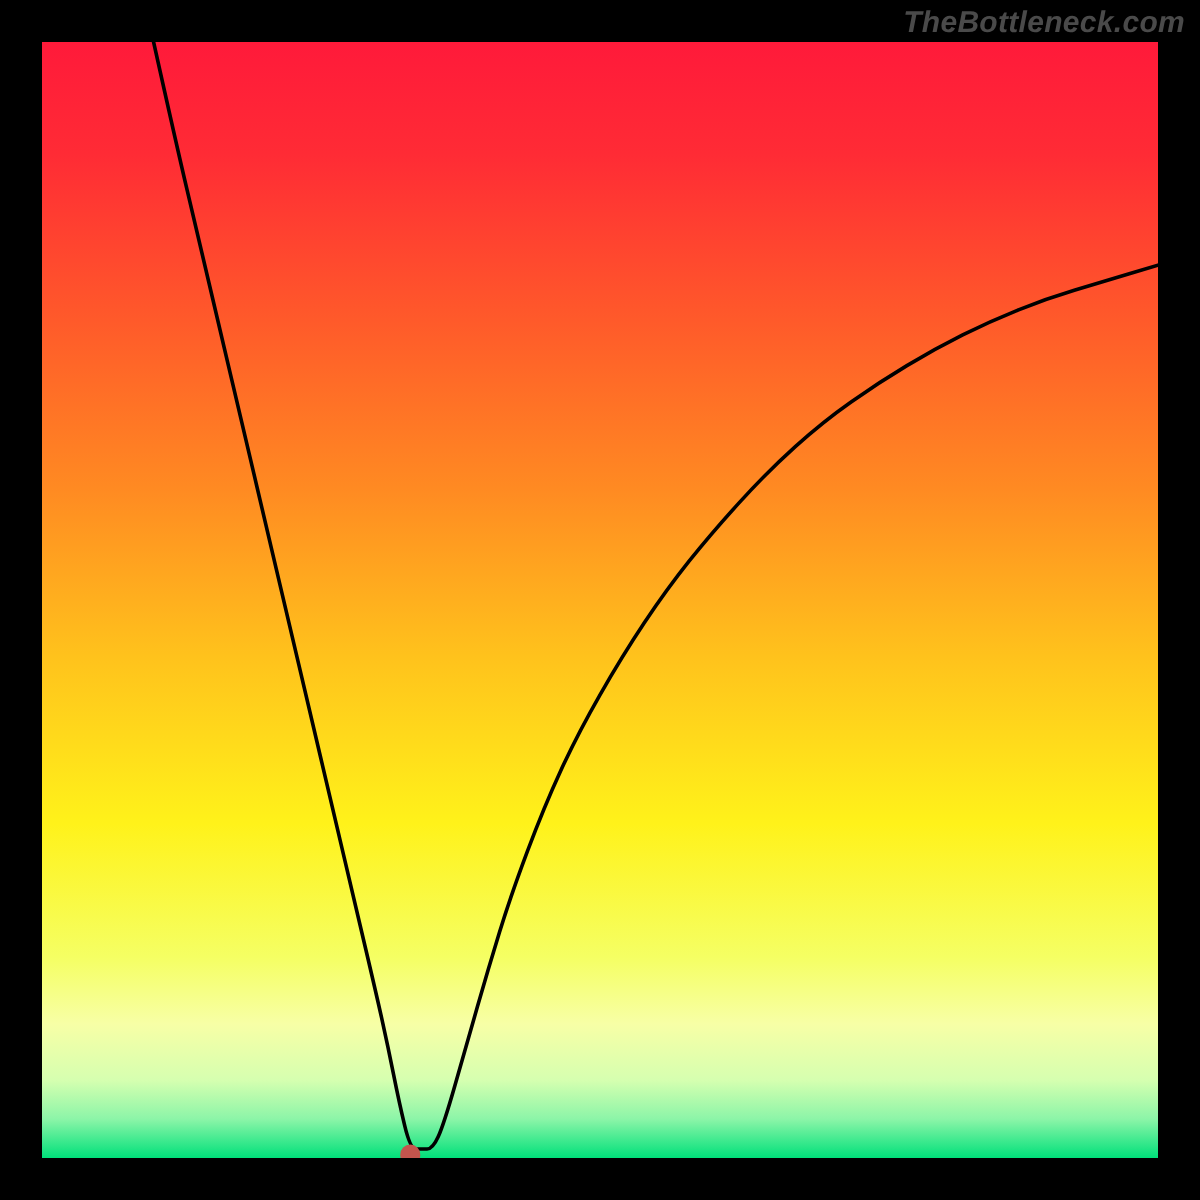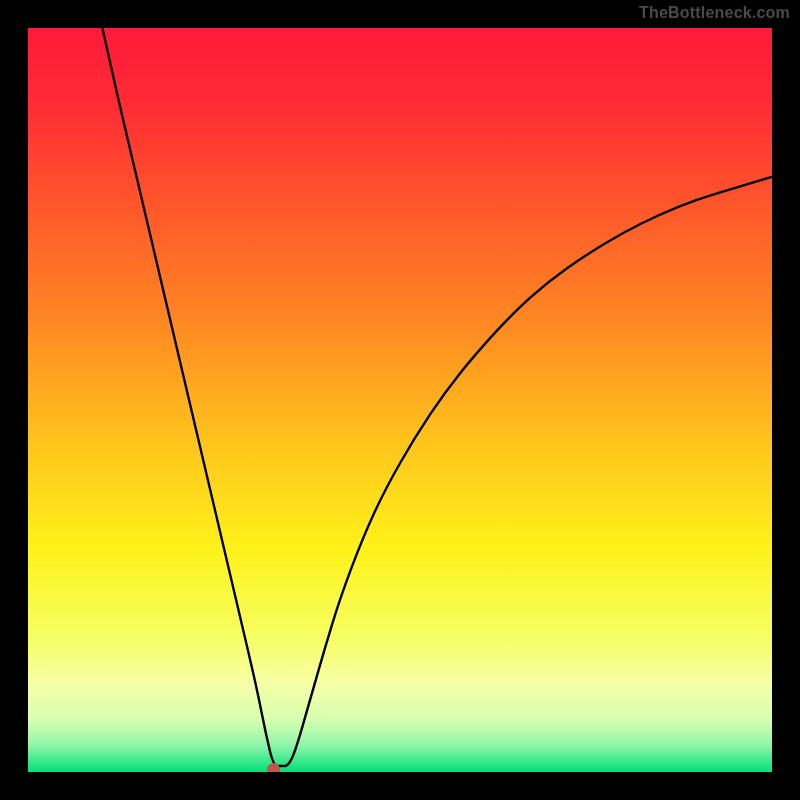--- a/index.html
+++ b/index.html
@@ -27,23 +27,24 @@
   .plot-area svg {
     display: block;
     width: 100%;
     height: 100%;
   }
   .watermark {
     position: absolute;
     top: 4px;
     right: 10px;
     color: #4a4a4a;
-    font-size: 16px;
+    font-size: 20px;
     font-weight: 600;
     letter-spacing: 0.2px;
+    font-style: italic;
   }
 </style>
 </head>
 <body>
 
 <div class="frame">
   <div class="watermark">TheBottleneck.com</div>
 
   <div class="plot-area">
     <svg viewBox="0 0 744 744" preserveAspectRatio="none">

